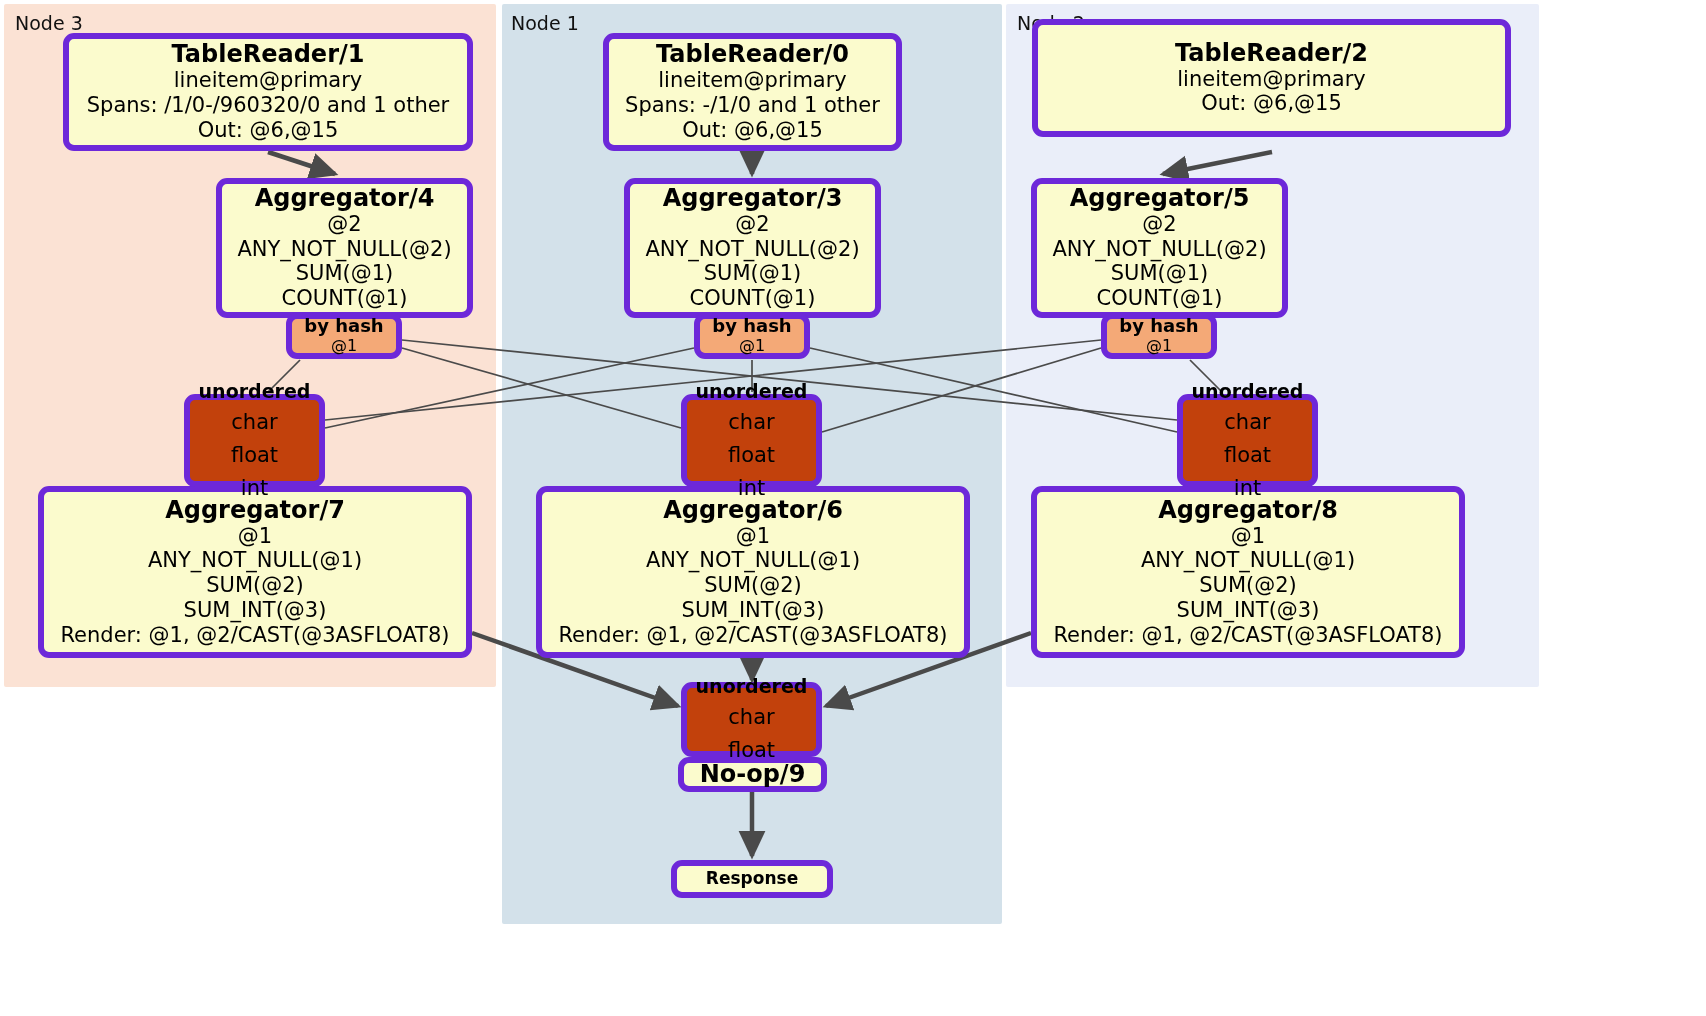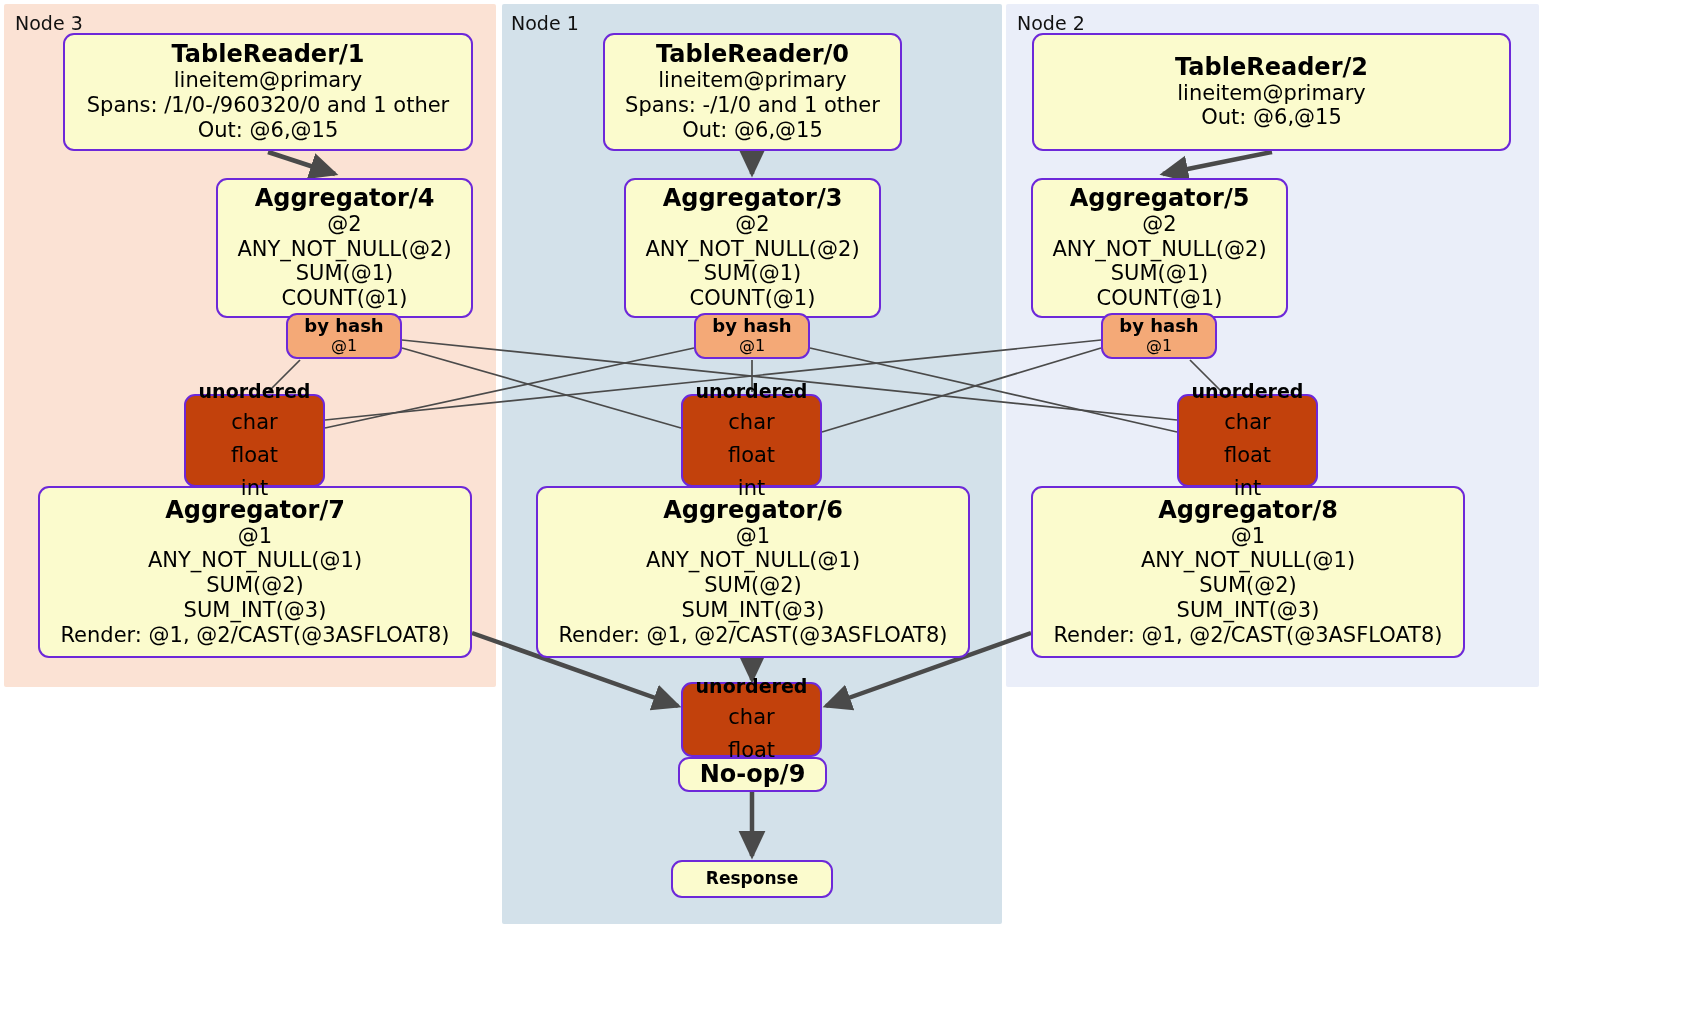--- a/index.html
+++ b/index.html
@@ -1,21 +1,21 @@
 <!DOCTYPE html>
 <html><head>
 <meta charset="utf-8">
 <style>
   html,body{margin:0;padding:0;background:#ffffff;}
   body{width:1706px;height:1016px;position:relative;
        font-family:"DejaVu Sans","Liberation Sans",sans-serif;}
   #stage{position:absolute;inset:0;width:1706px;height:968px;}
   .panel{position:absolute;border-radius:2px;}
   .panel-label{position:absolute;font-size:19px;color:#111;line-height:1;}
-  .node{position:absolute;box-sizing:border-box;border:2px solid #6d28d9;
+  .node{position:absolute;box-sizing:border-box;border:6px solid #6d28d9;
         border-radius:11px;display:flex;flex-direction:column;
         align-items:center;justify-content:center;text-align:center;}
   .proc{background:#fbfbcd;}
   .router{background:#f4a977;}
   .stream{background:#c2410c;gap:8px;}
   .n-title{font-weight:bold;color:#000;line-height:1.12;}
   .n-line{color:#000;line-height:1.18;white-space:nowrap;}
   .proc .n-title{font-size:24px;}
   .proc .n-line{font-size:21px;}
   .router .n-title{font-size:18px;}
@@ -77,21 +77,21 @@
         <div class="n-line">lineitem@primary</div>
         <div class="n-line">Spans: /1/0-/960320/0 and 1 other</div>
         <div class="n-line">Out: @6,@15</div>
       </div>
       <div class="node proc" style="left: 603px; top: 33px; width: 299px; height: 118px;">
         <div class="n-title">TableReader/0</div>
         <div class="n-line">lineitem@primary</div>
         <div class="n-line">Spans: -/1/0 and 1 other</div>
         <div class="n-line">Out: @6,@15</div>
       </div>
-      <div class="node proc" style="left: 1032px; top: 33px; width: 479px; height: 118px;">
+      <div class="node proc" style="left: 1032px; top: 19px; width: 479px; height: 118px;">
         <div class="n-title">TableReader/2</div>
         <div class="n-line">lineitem@primary</div>
         <div class="n-line">Out: @6,@15</div>
       </div>
       <div class="node proc" style="left: 216px; top: 178px; width: 257px; height: 140px;">
         <div class="n-title">Aggregator/4</div>
         <div class="n-line">@2</div>
         <div class="n-line">ANY_NOT_NULL(@2)</div>
         <div class="n-line">SUM(@1)</div>
         <div class="n-line">COUNT(@1)</div>

